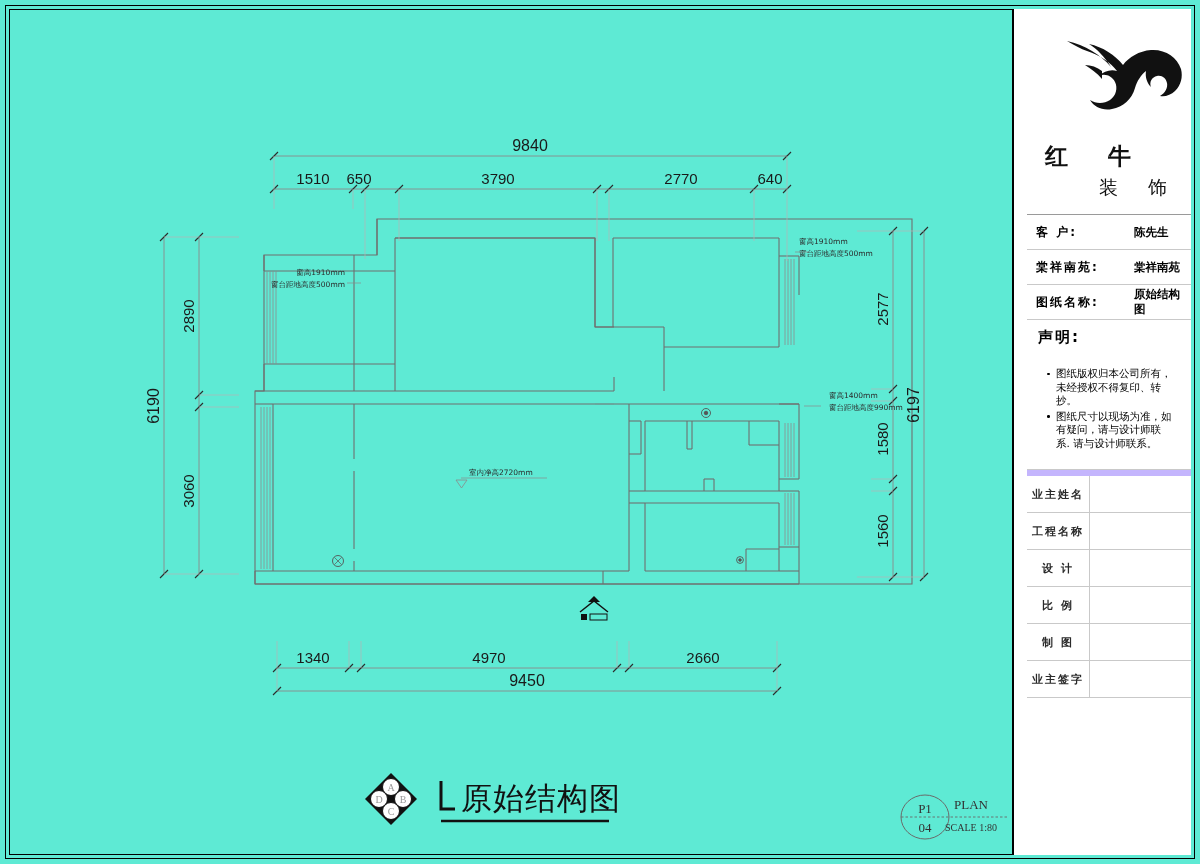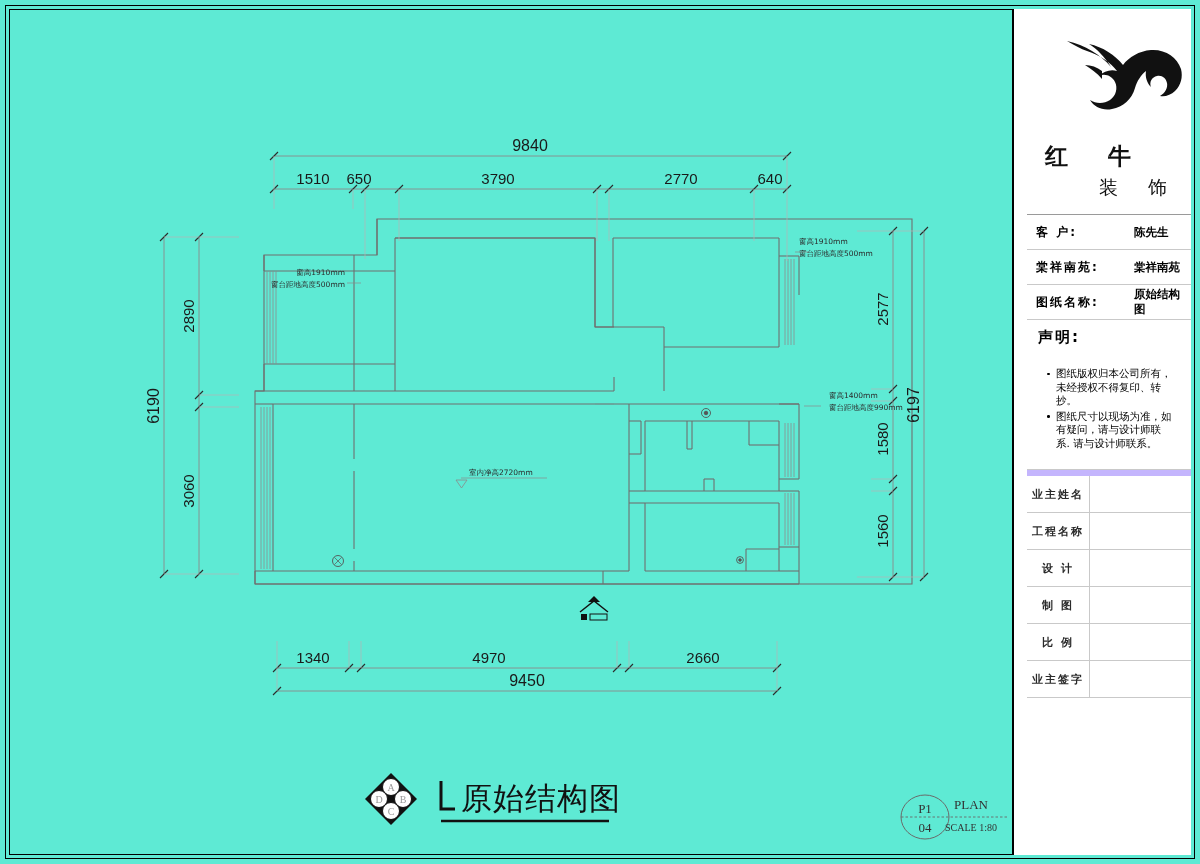--- a/index.html
+++ b/index.html
@@ -426,25 +426,25 @@
       </div>
       <div class="r">
         <div class="k">工程名称</div>
         <div class="v"></div>
       </div>
       <div class="r">
         <div class="k">设  计</div>
         <div class="v"></div>
       </div>
       <div class="r">
+        <div class="k">比  例</div>
+        <div class="v"></div>
+      </div>
+      <div class="r">
         <div class="k">制  图</div>
-        <div class="v"></div>
-      </div>
-      <div class="r">
-        <div class="k">比  例</div>
         <div class="v"></div>
       </div>
       <div class="r">
         <div class="k">业主签字</div>
         <div class="v"></div>
       </div>
     </div>
   </div>
 </div>
 

